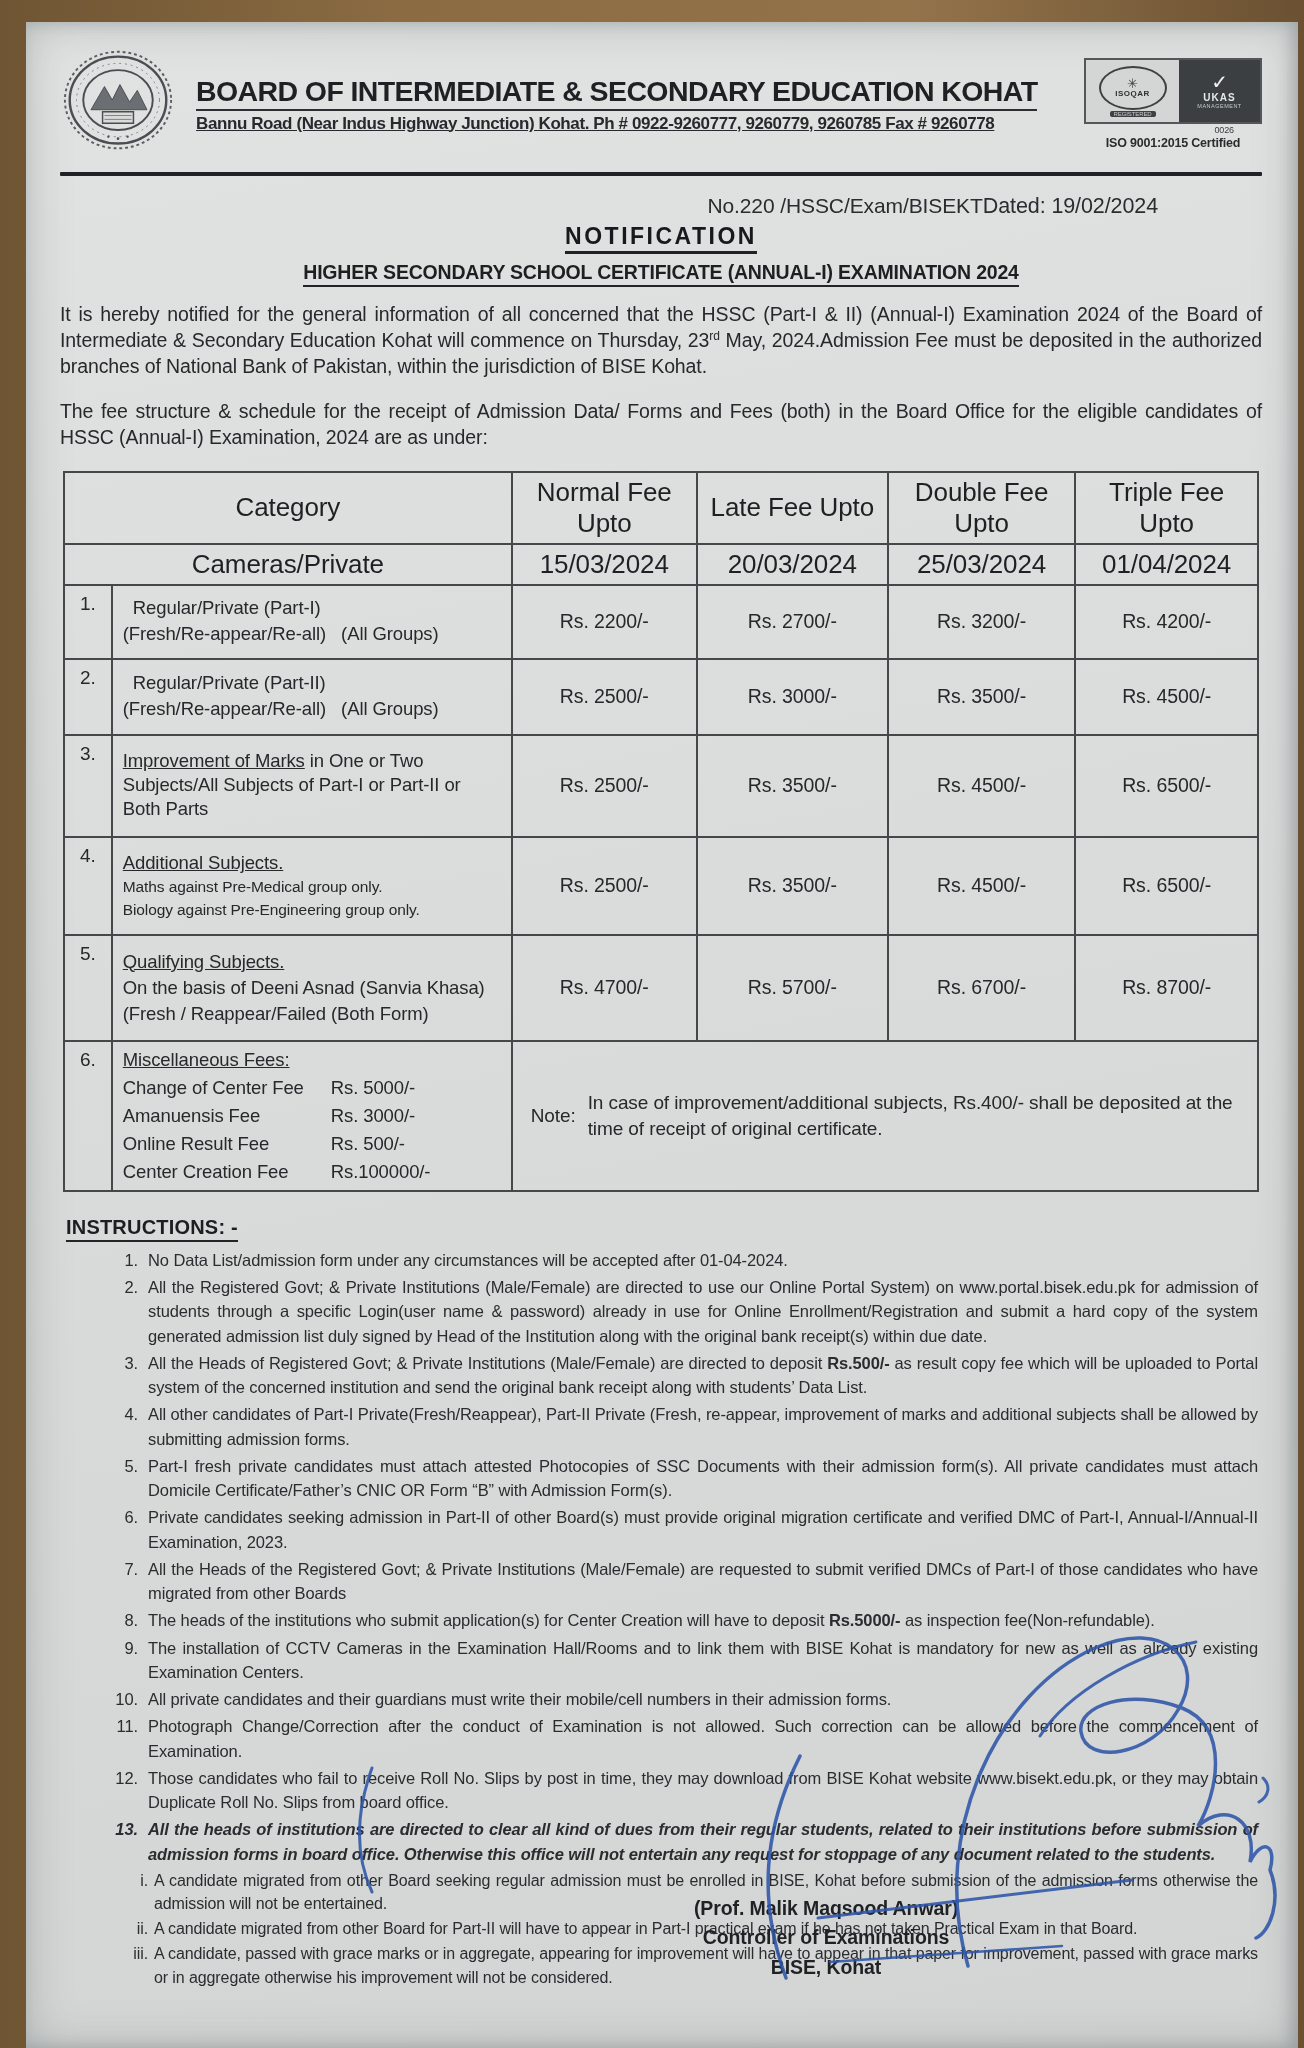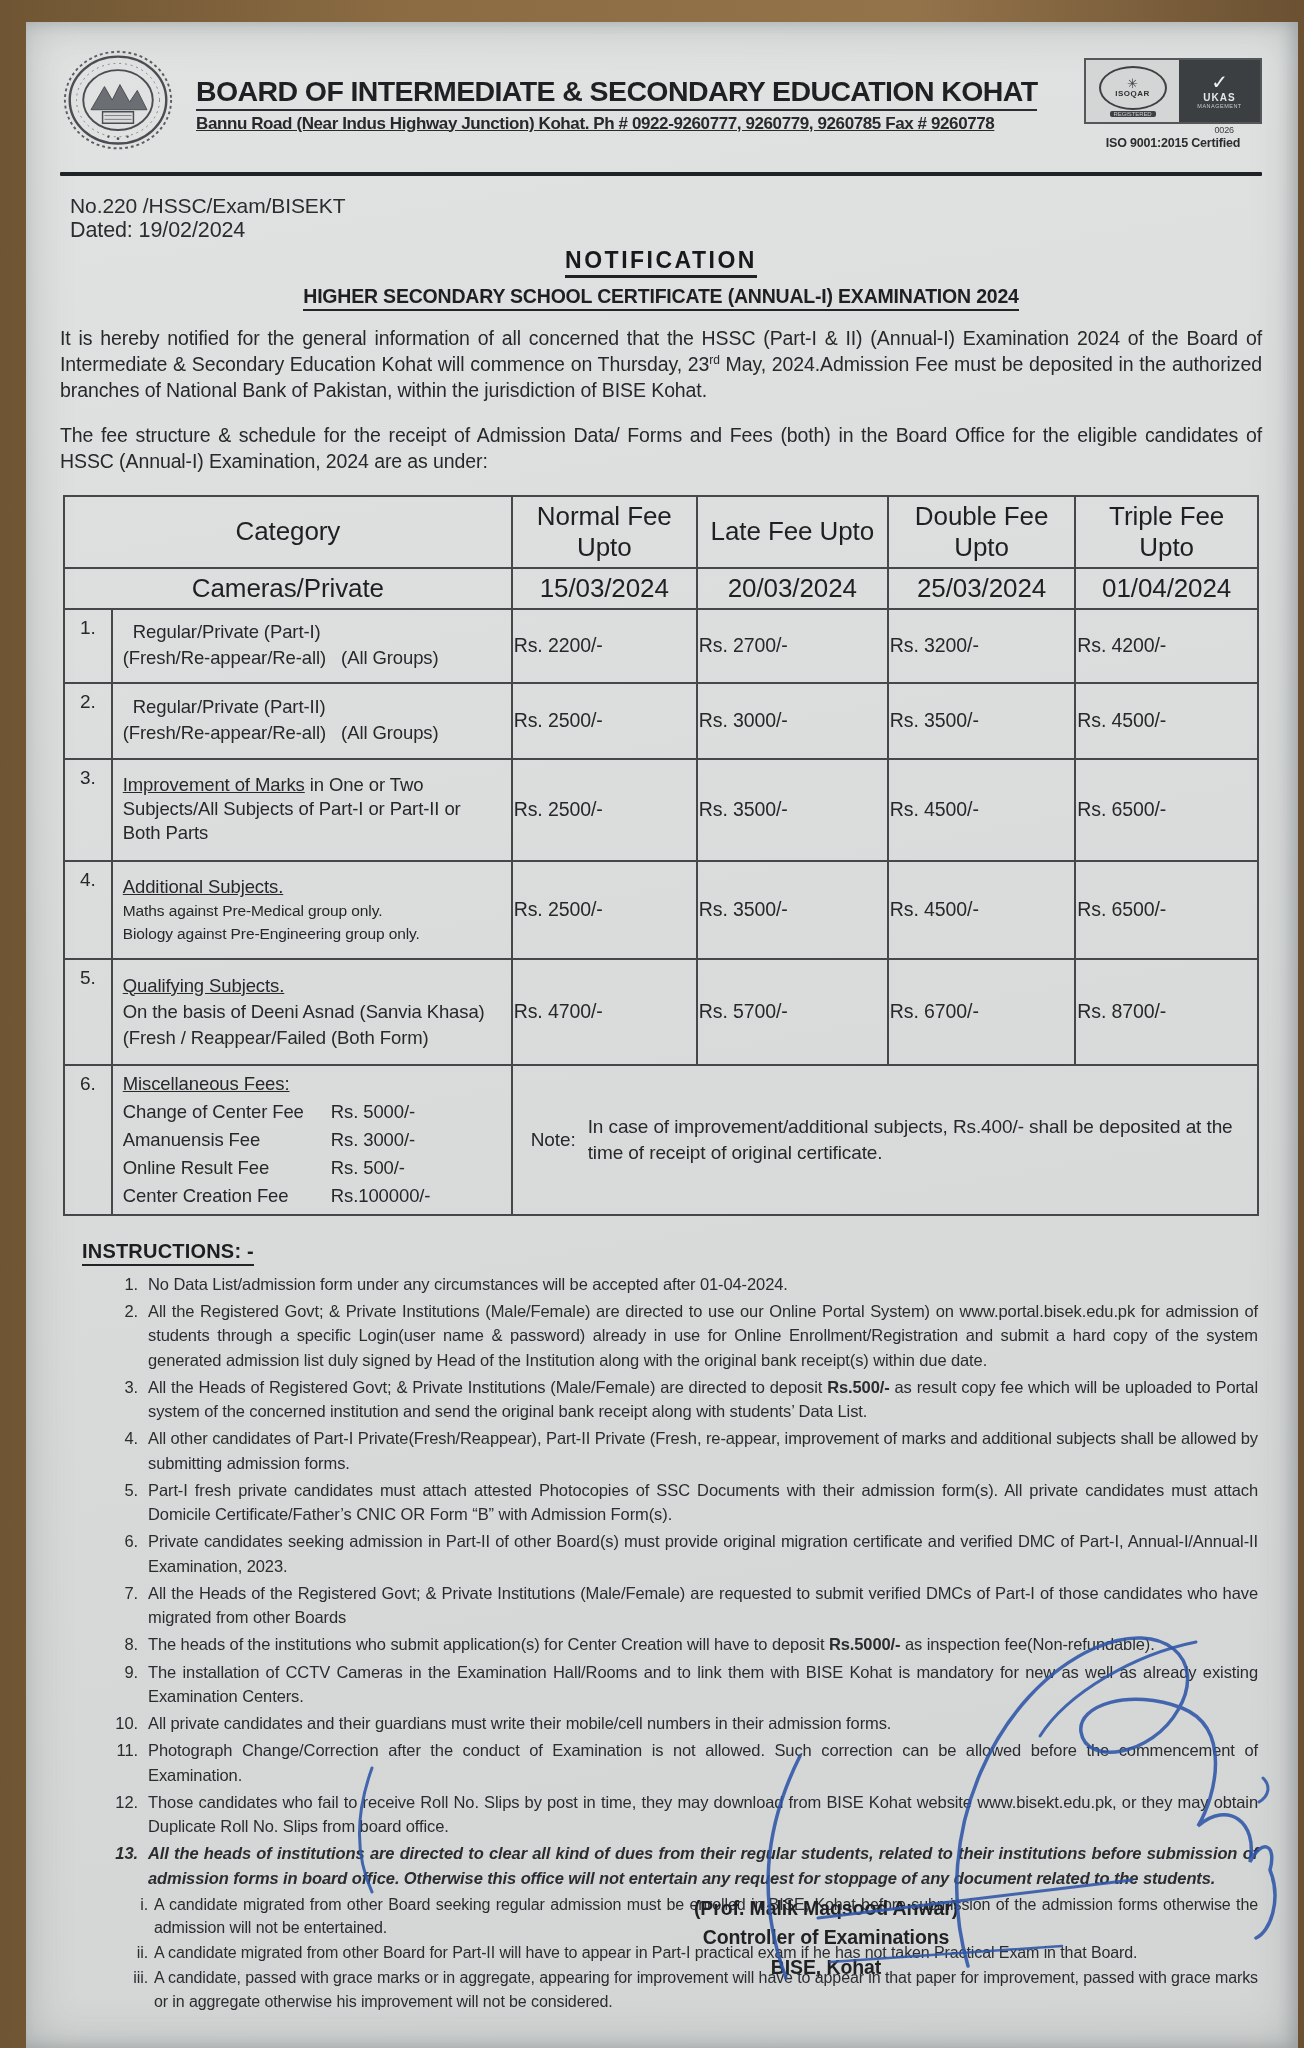--- a/index.html
+++ b/index.html
@@ -32,50 +32,50 @@
   .iso-sub{font-size:6px;color:#caccca;background:#3e4144;padding:0 4px;margin-top:1px;border-radius:2px;}
   .b-ukas{flex:1;background:#3b3f42;color:#e6e8e6;display:flex;flex-direction:column;
     align-items:center;justify-content:center;line-height:1.05;}
   .uk-check{font-size:20px;color:#f0f2f0;}
   .uk-word{font-size:10px;font-weight:bold;letter-spacing:1px;}
   .uk-sub{font-size:5.5px;letter-spacing:.5px;color:#c8cac8;}
   .badge-num{font-size:9px;color:#3a3c3e;text-align:right;padding-right:28px;margin-top:1px;}
   .iso-caption{font-size:12.5px;font-weight:bold;color:#2a2c2f;margin-top:1px;letter-spacing:-0.2px;}
   .divider{height:4px;background:#202326;margin-top:10px;border-radius:1px;}
   
-  .ref-row{display:flex;justify-content:space-between;margin-top:18px;font-size:21px;color:#2a2c30;padding-left:10px;flex-direction:column;}
+  .ref-row{display:flex;justify-content:flex-end;margin-top:18px;font-size:21px;color:#2a2c30;padding-left:10px;}
   .ref-date{margin-right:104px;font-size:21.5px;}
   .title-wrap{text-align:center;margin-top:4px;}
   .doc-title{display:inline-block;font-weight:bold;font-size:23px;letter-spacing:2.5px;
     border-bottom:3px solid #1f2124;padding-bottom:1px;color:#17191c;}
   .doc-sub{display:inline-block;font-weight:bold;font-size:19.5px;letter-spacing:-0.2px;
     border-bottom:2px solid #222427;padding-bottom:1px;color:#1d1f22;margin-top:7px;}
   .para{font-size:19.5px;line-height:1.33;text-align:justify;margin-top:15px;color:#26282c;}
   .para sup{font-size:12px;}
   
   table.fees{width:99.5%;margin:13px auto 0;border-collapse:collapse;}
   table.fees th,table.fees td{border:2px solid #45484b;}
   table.fees th{font-size:26px;font-weight:normal;padding:4px 6px;color:#1e2023;}
   th.subhead{font-size:19px;padding:3px 2px;}
   td.sno{vertical-align:top;text-align:center;font-size:19px;padding-top:7px;color:#26282b;}
   td.cat{font-size:18.5px;padding:6px 8px 6px 10px;vertical-align:middle;line-height:1.3;color:#26282b;}
   .cat-u{text-decoration:underline;}
-  td.fee{font-size:19.5px;vertical-align:middle;color:#26282b;}
+  td.fee{text-align:center;font-size:19.5px;vertical-align:middle;color:#26282b;}
   .cat-line{margin-top:2px;}
   tr.cat-small .cat-line{font-size:15.5px;}
   .misc-line{display:flex;margin-top:4px;font-size:18.5px;}
   .misc-label{width:208px;flex:0 0 208px;}
   td.note-cell{vertical-align:middle;padding:4px 18px;}
   .note{display:flex;gap:12px;font-size:19px;line-height:1.35;align-items:center;}
   .note-label{flex:0 0 auto;}
   .note-text{text-align:left;}
   tr.r1 td{height:60px;} tr.r2 td{height:62px;} tr.r3 td{height:88px;}
   tr.r4 td{height:84px;} tr.r5 td{height:92px;} tr.r6 td{height:128px;}
   
-  .ins-head{display:inline-block;font-weight:bold;font-size:20px;margin:24px 0 6px 22px;
+  .ins-head{display:inline-block;font-weight:bold;font-size:20px;margin:24px 0 6px 6px;
     border-bottom:2.5px solid #222528;padding-bottom:1px;color:#1c1e21;letter-spacing:.2px;}
   .ins-item{display:flex;font-size:16.5px;line-height:1.47;margin-bottom:3px;color:#2a2c30;}
   .ins-num{flex:0 0 52px;margin-left:26px;text-align:right;padding-right:10px;box-sizing:content-box;}
   .ins-text{flex:1;text-align:justify;padding-right:4px;}
   .ins-item.i13{font-weight:bold;font-style:italic;}
   .imp-head{font-size:17px;margin:8px 0 2px 2px;color:#292b2e;}
   .imp-item{display:flex;font-size:16px;line-height:1.45;margin-bottom:2px;color:#2a2c30;}
   .imp-num{flex:0 0 26px;margin-left:62px;text-align:right;padding-right:6px;}
   .imp-text{flex:1;text-align:justify;padding-right:4px;}
   

